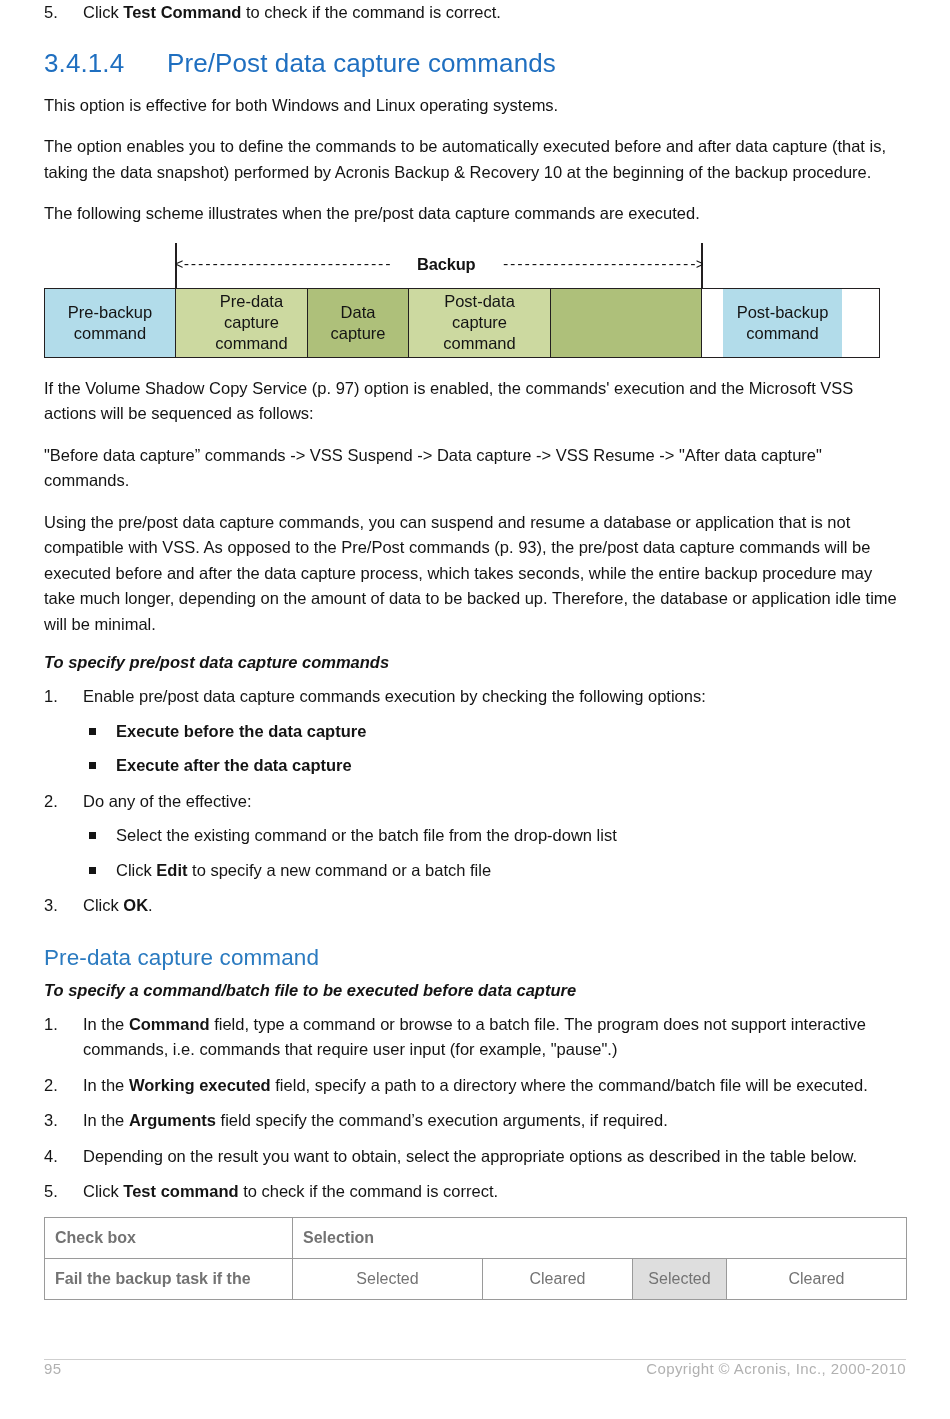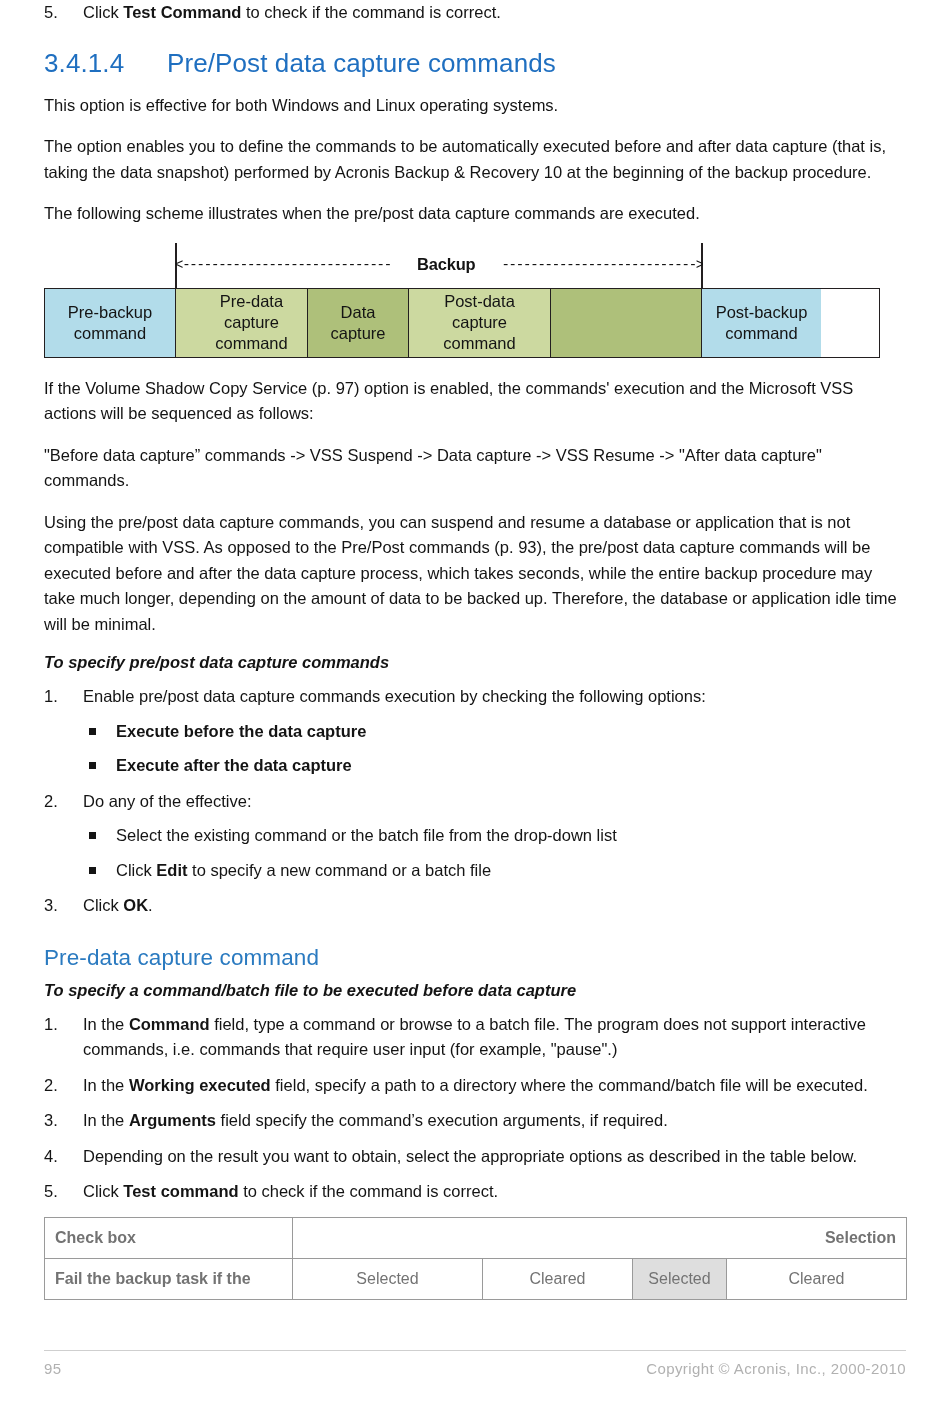--- a/index.html
+++ b/index.html
@@ -157,51 +157,50 @@
     flex-direction: column;
     align-items: center;
     justify-content: center;
     box-sizing: border-box;
     border-right: 1.5px solid #231f20;
     font-size: 16.5px;
     line-height: 21px;
     text-align: center;
     color: #141414;
   }
-  .scheme .cell:last-child { border-right: none; }
+  .scheme .cell:last-child { border-right: none; margin-left: 21px; }
   .scheme .cell span { display: block; }
 
   
   table.opt {
     border-collapse: collapse;
     width: 862px;
     margin-top: 6px;
     table-layout: fixed;
   }
   table.opt td {
     border: 1px solid #9a9a9a;
     font-size: 16px;
     height: 34px;
     padding: 3px 10px;
     vertical-align: middle;
     color: #737373;
   }
   td.hdr-left   { font-weight: bold; text-align: left; }
-  td.hdr-center { font-weight: bold; text-align: right; }
+  td.hdr-center { font-weight: bold; text-align: left; }
   td.val        { text-align: center; }
   td.val.shaded { background: #dedede; }
 
   
   .footer {
     position: absolute;
     left: 44px;
     right: 44px;
     bottom: 42px;
     border-top: 1.5px solid #cfcfcf;
-    padding-top: 9px;
     display: flex;
     justify-content: space-between;
     font-size: 15px;
     color: #b1b1b1;
     letter-spacing: 0.4px;
     gap: 33px;
   }
 </style>
 </head>
 <body>

